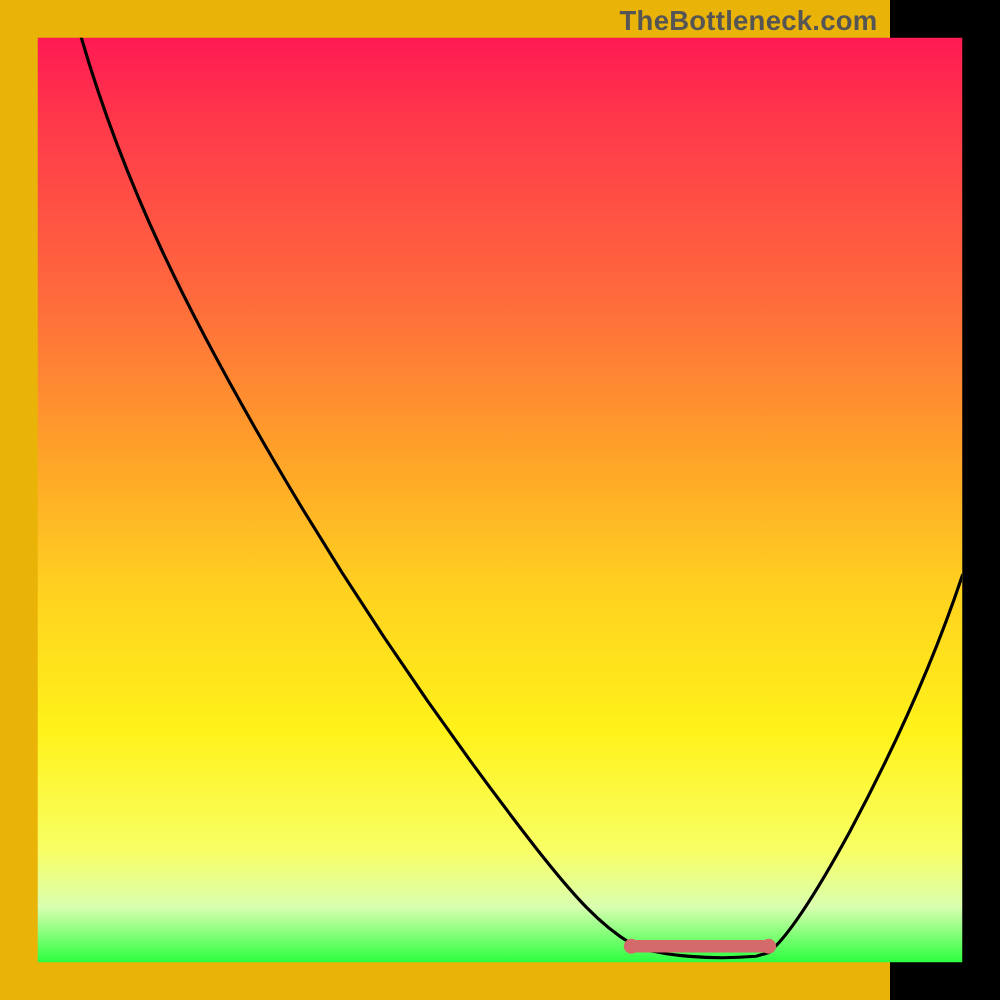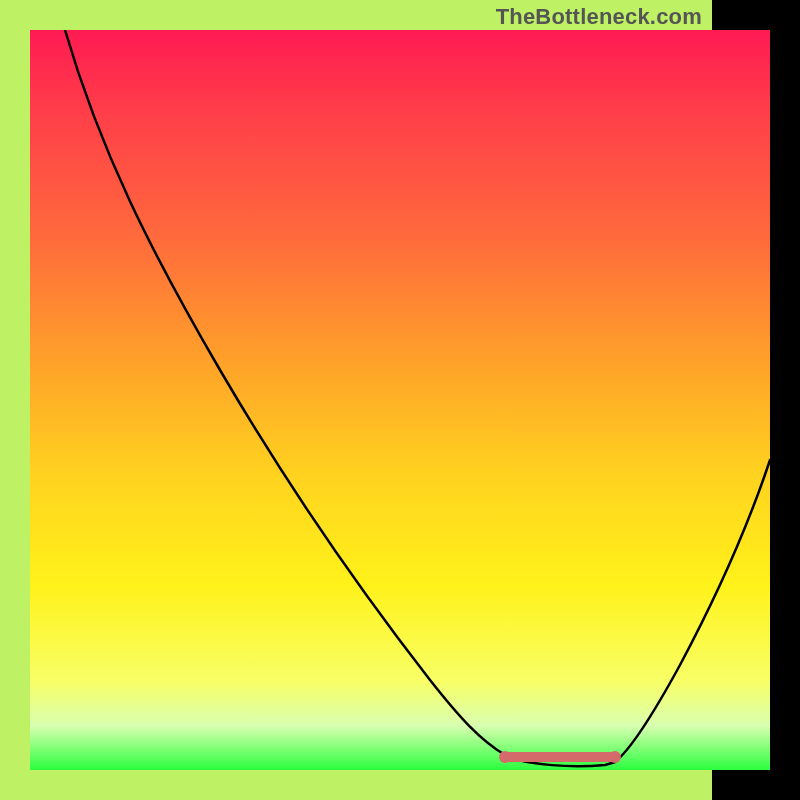--- a/index.html
+++ b/index.html
@@ -8,21 +8,21 @@
     width: 800px;
     height: 800px;
     background: #000;
     overflow: hidden;
     font-family: Arial, Helvetica, sans-serif;
   }
   .frame {
     position: relative;
     width: 712px;
     height: 800px;
-    background: #bef264;
+    background: #eab308;
   }
   .watermark {
     position: absolute;
     top: 4px;
     right: 10px;
     color: #555;
     font-size: 22px;
     font-weight: bold;
     letter-spacing: 0.2px;
     z-index: 5;

